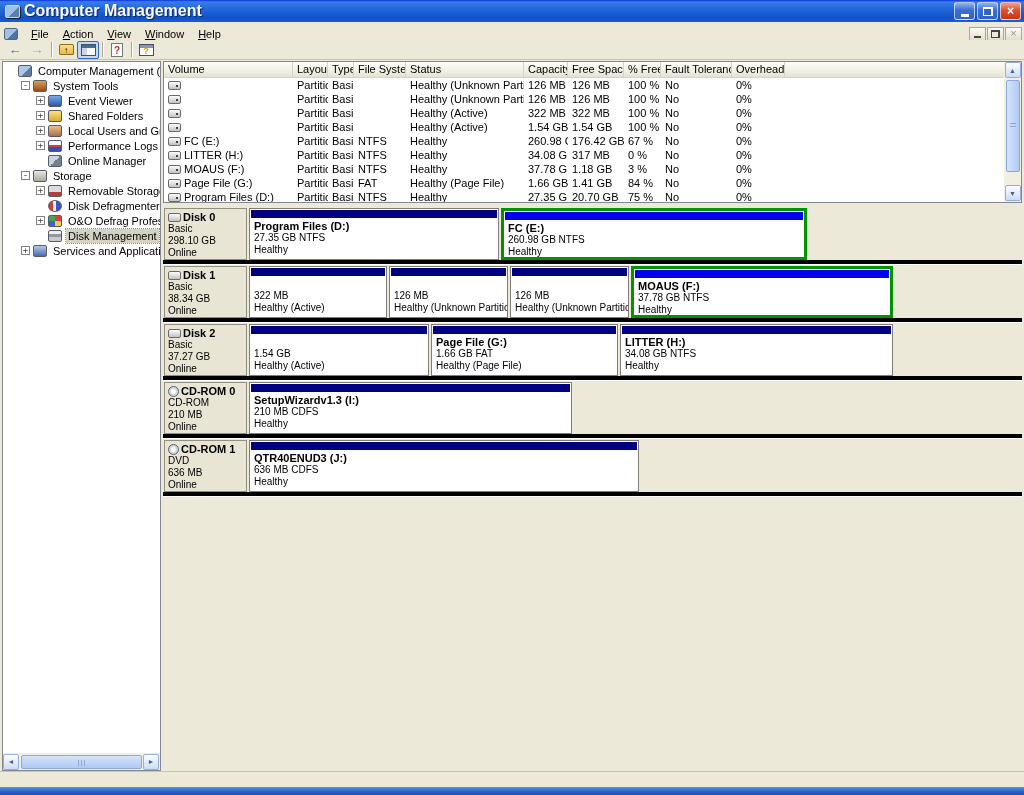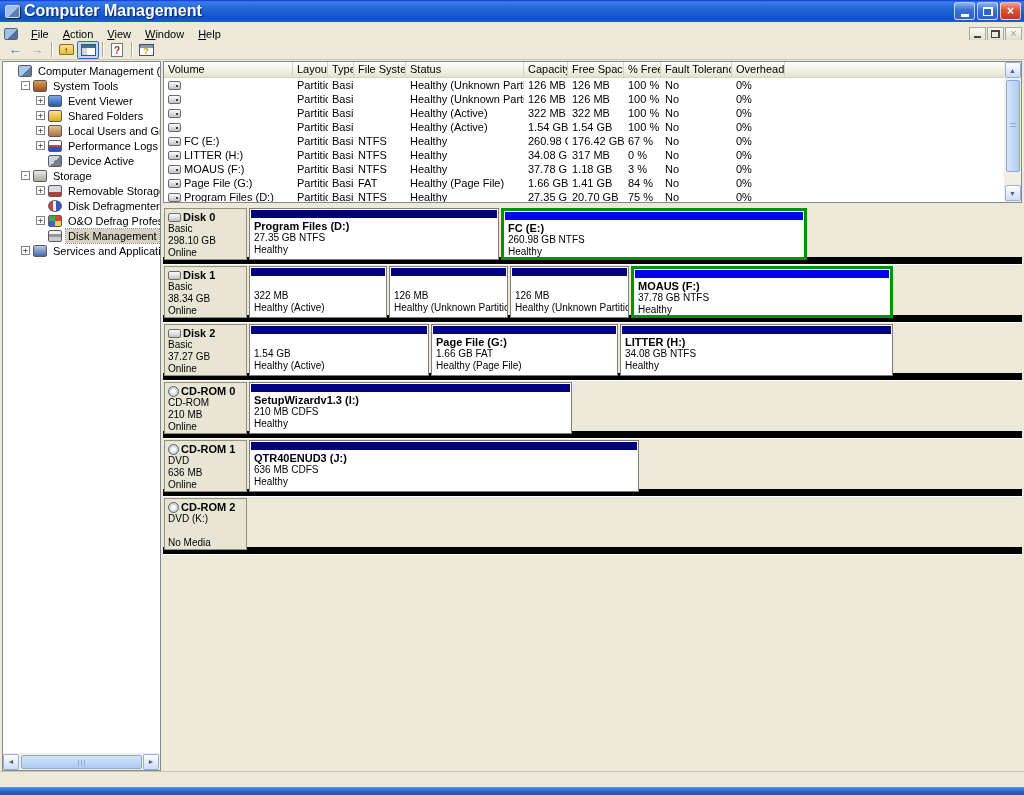--- a/index.html
+++ b/index.html
@@ -104,21 +104,21 @@
   .drive-ico:after{content:"";position:absolute;right:2px;top:3px;width:2px;height:2px;background:#404040;}
   .vscroll{position:absolute;right:0;top:0;bottom:0;width:17px;background:#F1EFE2;display:flex;flex-direction:column;align-items:center;}
   .vthumb{width:14px;height:92px;margin-top:2px;border:1px solid #8CA8D8;border-radius:2px;
     background:linear-gradient(90deg,#D6E4FB,#AECAF4);position:relative;}
   .vthumb:after{content:"";position:absolute;top:50%;left:3px;right:3px;height:6px;margin-top:-3px;
     background:repeating-linear-gradient(180deg,#8CA8D8 0 1px,transparent 1px 3px);}
   .vscroll .sbtn.down{position:absolute;bottom:1px;}
 
   
   .disk-area{position:absolute;left:0;top:145px;width:859px;height:547px;background:#ECE9D8;overflow:hidden;}
-  .disk-row{height:58px;padding:2px 0 0 1px;border-bottom:7px solid #000000;box-shadow:0 1px 0 #fff;display:flex;align-items:flex-start;}
+  .disk-row{height:58px;padding:2px 0 0 1px;border-bottom:4px solid #000000;box-shadow:0 1px 0 #fff;display:flex;align-items:flex-start;}
   .disk-label{width:83px;height:52px;flex:none;margin-right:2px;border:1px solid #928F7E;background:#E8E5D4;
     padding:2px 3px;font-size:10px;line-height:12px;overflow:hidden;}
   .dl1{font-weight:bold;font-size:11px;display:flex;align-items:center;white-space:nowrap;}
   .dl{white-space:nowrap;min-height:12px;}
   .dev-ico{display:inline-block;width:13px;height:9px;flex:none;margin-right:2px;border:1px solid #6a6a6a;border-radius:2px;
     background:linear-gradient(#FDFDFD,#C2C2C2);}
   .dev-ico.cd{width:11px;height:11px;border-radius:50%;border:1px solid #566;
     background:radial-gradient(circle,#fff 0 2px,#cfd8de 3px 5px,#9fb2c0 6px);}
   .blocks{display:flex;align-items:flex-start;}
   .part{height:52px;flex:none;margin-right:2px;border:1px solid #7F7D75;background:#fff;overflow:hidden;}
@@ -221,21 +221,21 @@
         <span class="tlabel">Local Users and Groups</span>
       </div>
       <div class="tree-item" style="padding-left: 33px;">
         <span class="xbox">+</span>
         <span class="ticon performance-icon"></span>
         <span class="tlabel">Performance Logs and Alerts</span>
       </div>
       <div class="tree-item" style="padding-left: 33px;">
         <span class="xspace"></span>
         <span class="ticon device-manager-icon"></span>
-        <span class="tlabel">Device Active</span>
+        <span class="tlabel">Online Manager</span>
       </div>
       <div class="tree-item" style="padding-left: 18px;">
         <span class="xbox">-</span>
         <span class="ticon storage-icon"></span>
         <span class="tlabel">Storage</span>
       </div>
       <div class="tree-item" style="padding-left: 33px;">
         <span class="xbox">+</span>
         <span class="ticon removable-storage-icon"></span>
         <span class="tlabel">Removable Storage</span>
@@ -551,29 +551,17 @@
         </div>
         <div class="blocks">
           <div class="part" style="width: 390px;">
             <div class="stripe" style="background: rgb(0, 0, 128);"></div>
             <div class="pt1">QTR40ENUD3 (J:)</div>
             <div class="ptl">636 MB CDFS</div>
             <div class="ptl">Healthy</div>
           </div>
         </div>
       </div>
-      <div class="disk-row">
-        <div class="disk-label">
-          <div class="dl1">
-            <span class="dev-ico cd"></span>
-            <b>CD-ROM 2</b>
-          </div>
-          <div class="dl">DVD (K:)</div>
-          <div class="dl"></div>
-          <div class="dl">No Media</div>
-        </div>
-        <div class="blocks"></div>
-      </div>
     </div>
 </div>
 
 <div id="bottomband"></div>
 <div id="taskbar"></div>
 
 </body></html>

